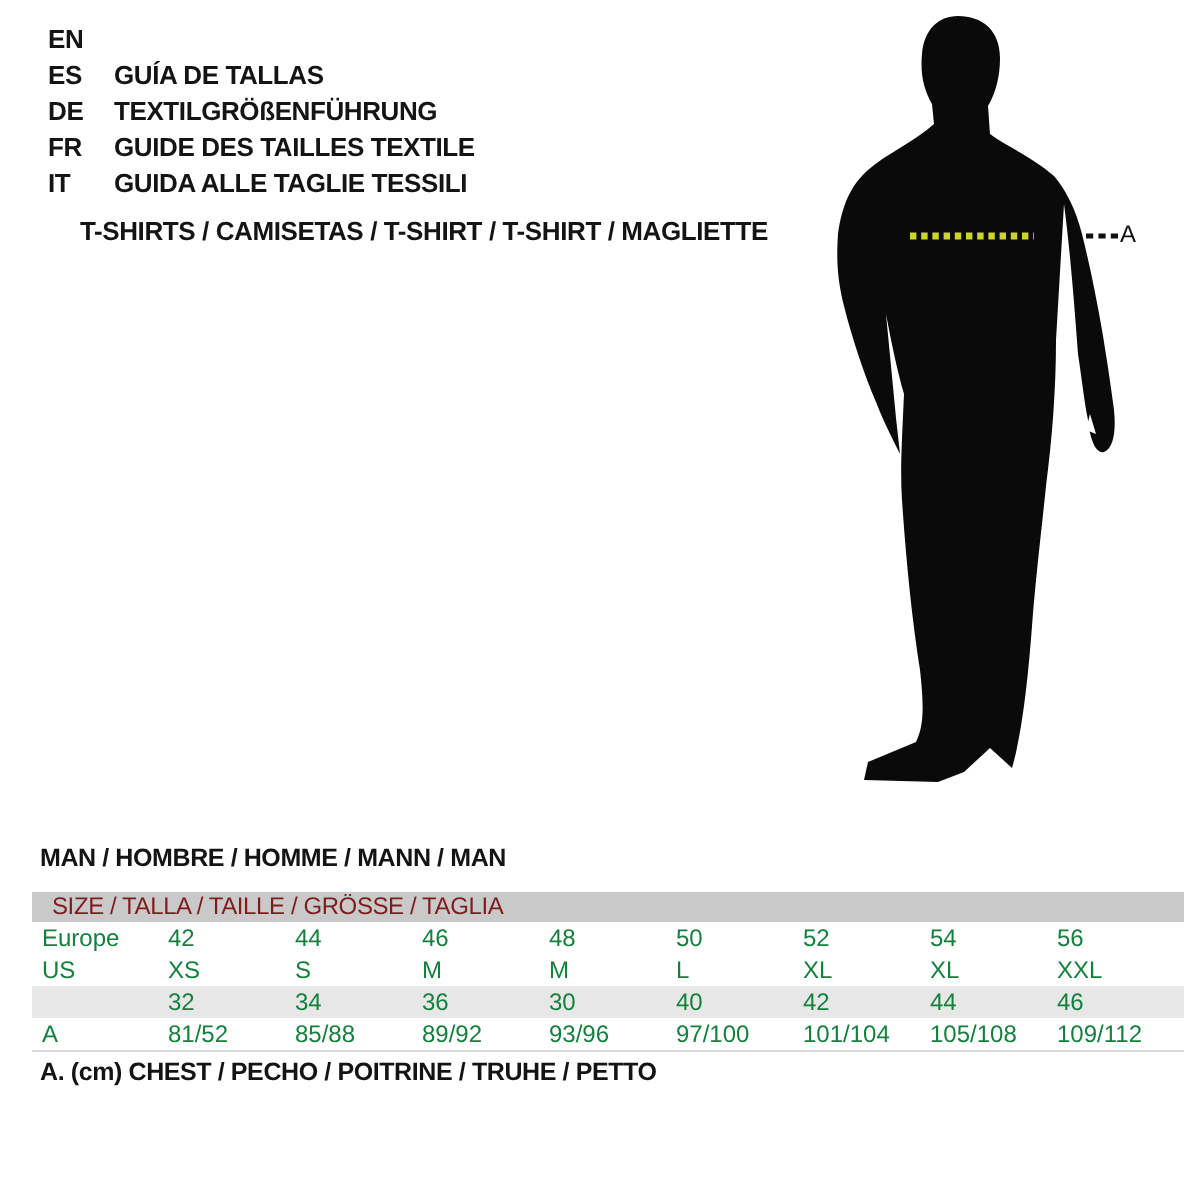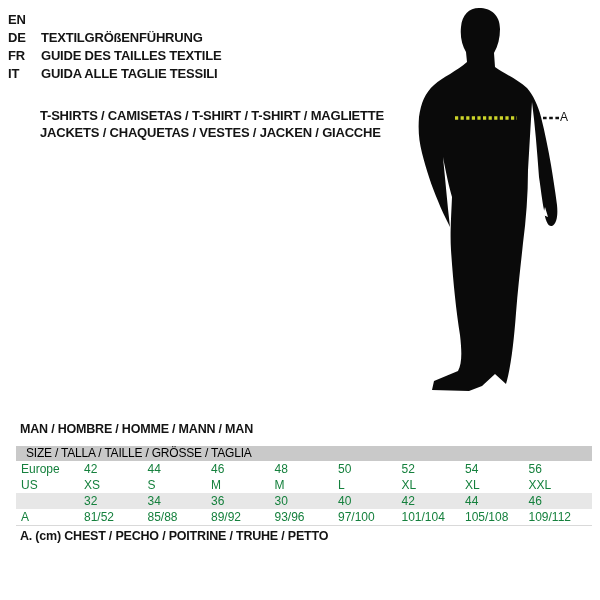--- a/index.html
+++ b/index.html
@@ -13,21 +13,21 @@
   }
   .page {
     position: relative;
     width: 600px;
     height: 600px;
     background: #ffffff;
   }
   
   .lang-list {
     position: absolute;
-    left: 8px;
+    left: 24px;
     top: 11px;
   }
   .lang-row {
     display: flex;
     height: 18px;
     line-height: 18px;
     font-size: 13px;
     font-weight: 700;
     color: #141414;
     letter-spacing: -0.2px;
@@ -91,21 +91,21 @@
     position: absolute;
     left: 16px;
     top: 446px;
     width: 576px;
   }
   .table-header {
     height: 15px;
     line-height: 15px;
     background: var(--header-bg, #c9c9c9);
     font-size: 12px;
-    color: #000000;
+    color: #7f1d1d;
     padding-left: 10px;
     letter-spacing: -0.2px;
   }
   .trow {
     display: flex;
     height: 16px;
     line-height: 16px;
     font-size: 12px;
     color: #15803d;
   }
@@ -135,36 +135,39 @@
 </head>
 <body>
 
 <div class="page">
 
   <div class="lang-list">
     <div class="lang-row">
       <span class="lang-code">EN</span>
     </div>
     <div class="lang-row">
+      <span class="lang-code">ES</span>
+      <span class="lang-label">GUÍA DE TALLAS</span>
+    </div>
+    <div class="lang-row">
       <span class="lang-code">DE</span>
       <span class="lang-label">TEXTILGRÖßENFÜHRUNG</span>
     </div>
     <div class="lang-row">
       <span class="lang-code">FR</span>
       <span class="lang-label">GUIDE DES TAILLES TEXTILE</span>
     </div>
     <div class="lang-row">
       <span class="lang-code">IT</span>
       <span class="lang-label">GUIDA ALLE TAGLIE TESSILI</span>
     </div>
   </div>
 
   <div class="category-lines">
     <div class="category-line">T-SHIRTS / CAMISETAS / T-SHIRT / T-SHIRT / MAGLIETTE</div>
-    <div class="category-line">JACKETS / CHAQUETAS / VESTES / JACKEN / GIACCHE</div>
   </div>
 
   <div class="figure-wrap">
     <svg class="figure-svg" width="195" height="390" viewBox="0 0 195 390" xmlns="http://www.w3.org/2000/svg">
       <path class="silhouette" d="
         M 74,3
         C 64,3 57,10 56,22
         C 55,32 57,40 61,47
         L 62,57
         C 52,66 38,72 29,80

